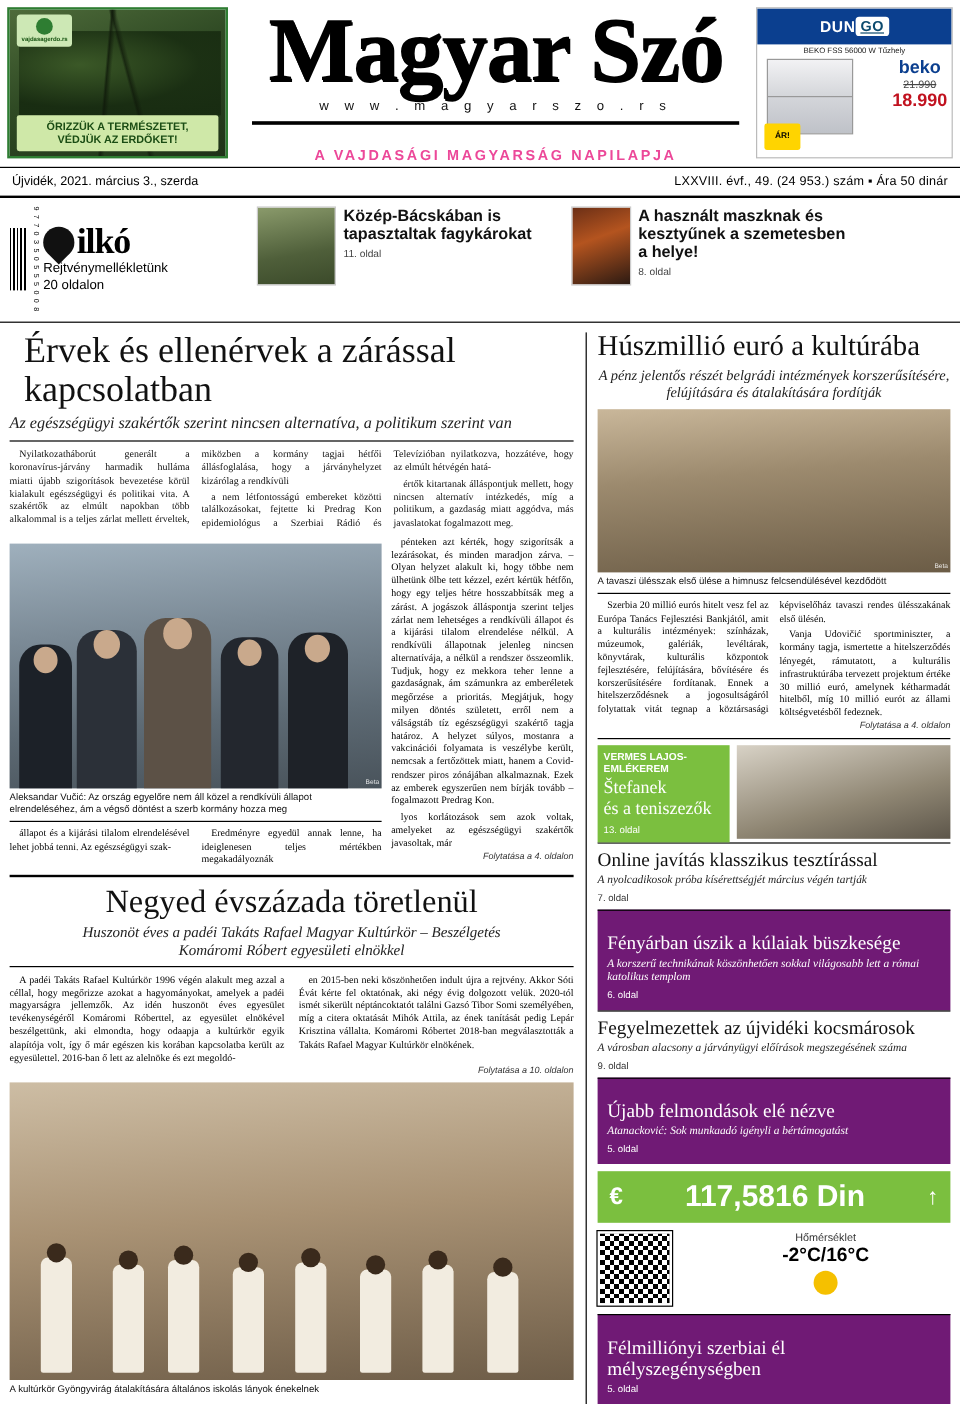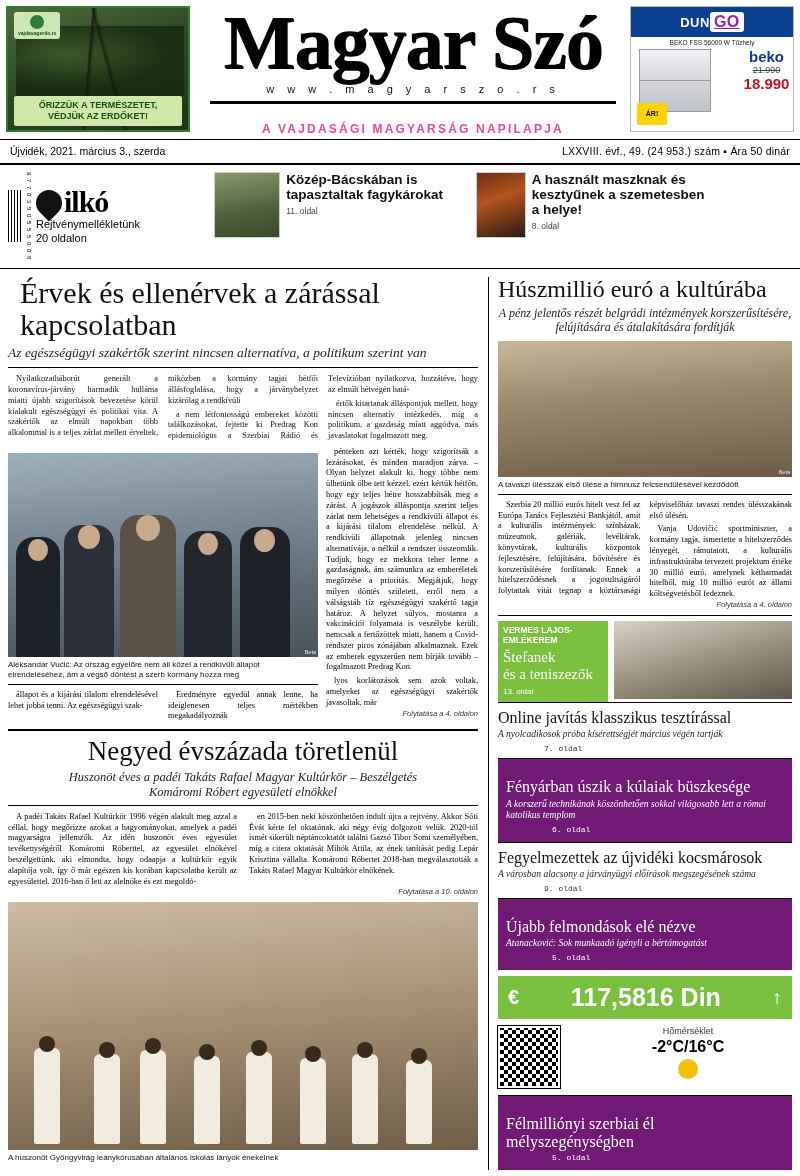--- a/index.html
+++ b/index.html
@@ -64,21 +64,21 @@
     font-size: 12px; letter-spacing: 2.2px; margin-top:18px; color:#ec4899;
   }
 
   .mh-right { width: 170px; padding: 6px 6px 6px 0; }
   .beko-ad {
     width: 164px; height: 126px; border:1px solid #bbb; background:#fff; position:relative;
     overflow:hidden;
   }
   .beko-top { height:30px; background:#0b3f8f; color:#fff; display:flex; align-items:center; justify-content:center;
      font-family:"Liberation Sans",sans-serif; font-weight:bold; font-size:13px; letter-spacing:.5px;}
-  .beko-top .dc { background:#fff; color:#a21caf; border-radius:3px; padding:1px 4px; font-size:16px;text-decoration:underline;}
+  .beko-top .dc { background:#fff; color:#0c4a6e; border-radius:3px; padding:1px 4px; font-size:12px;text-decoration:underline;}
   .beko-line { font-family:"Liberation Sans",sans-serif; font-size:6.5px; text-align:center; padding:2px 2px 0; color:#222;}
   .beko-body { display:flex; height:66px;gap:29px; }
   .beko-img { width:72px; margin:3px 0 0 8px; background:linear-gradient(180deg,#e9e9ec,#bfc2c8); border:1px solid #999;}
   .beko-img .door { height:50%; border-bottom:1px solid #999; background:linear-gradient(180deg,#f2f2f4,#d4d6da);}
   .beko-right { flex:1; text-align:center; padding-top:2px;}
   .beko-brand { font-family:"Liberation Sans",sans-serif; font-weight:bold; font-size:15px; color:#0b3f8f;}
   .price-old { font-family:"Liberation Sans",sans-serif; font-size:9px; color:#444; text-decoration:line-through;}
   .price-new { font-family:"Liberation Sans",sans-serif; font-weight:bold; font-size:15px; color:#c1121f;}
   .price-tag { position:absolute; left:6px; bottom:6px; width:30px; height:22px; background:#ffd400;
       font-family:"Liberation Sans",sans-serif; font-size:7px; font-weight:bold; text-align:center; line-height:22px;
@@ -163,21 +163,21 @@
   .gb-left { width:110px; background:#7bbf3f; color:#fff; padding:5px 5px 6px;
      font-family:"Liberation Sans",sans-serif;}
   .gb-kicker { font-size:8.5px; font-weight:bold; line-height:1.15;}
   .gb-title { font-family:"Liberation Serif",serif; font-size:15px; line-height:1.08; margin-top:4px; color:#fff;}
   .gb-page { font-size:8px; margin-top:5px;}
   .gb-img { flex:1; height:78px; background:linear-gradient(165deg,#d8d2c6,#8f8673 60%,#5d564a);}
 
   .sidebar-item { border-top:1px solid #000; padding:6px 0 5px; }
   .si-title { font-family:"Liberation Serif",serif; font-size:16px; line-height:1.1; color:#111;}
   .si-sub { font-family:"Liberation Serif",serif; font-style:italic; font-size:9.5px; line-height:1.22; margin-top:3px; color:#222;}
-  .si-page { font-family:Liberation Mono, monospace; font-size:8px; margin-top:3px; color:#333;margin-left:46px;}
+  .si-page { font-family:Liberation Sans, sans-serif; font-size:8px; margin-top:3px; color:#333;}
 
   .green-item { background:#701a75; color:#fff; padding:19px 8px 8px; margin-top:0;}
   .green-item .si-title, .green-item .si-sub, .green-item .si-page { color:#fff;}
 
   
   .feature2 { border-top:2px solid #000; margin-top:7px; padding-top:6px;}
   .headline3 { font-family:"Liberation Serif",serif; font-size:27px; line-height:1.06; text-align:center; color:#111;}
   .deck3 { font-family:"Liberation Serif",serif; font-style:italic; font-size:12.5px; line-height:1.2; text-align:center; margin-top:4px; color:#222;}
   .photo3 { width:100%; height:248px; margin-top:6px; position:relative; overflow:hidden;
     background:linear-gradient(175deg,#cdbda4 0%,#a99274 45%,#6e5d48 100%);}
@@ -368,21 +368,21 @@
                 <div class="v"></div>
               </div>
             <div class="dancer" style="left:344px;height:90px;">
                 <div class="v"></div>
               </div>
             <div class="dancer" style="left:398px;height:84px;">
                 <div class="v"></div>
               </div>
           </div>
         </div>
-        <div class="cap" style="border-bottom:none;">A huszonöt Gyöngyvirág leánykórusában általános iskolás lányok énekelnek</div>
+        <div class="cap" style="border-bottom:none;">A kultúrkör Gyöngyvirág átalakítására általános iskolás lányok énekelnek</div>
       </div>
     </div>
 
     <div class="col-right">
 
       <div>
         <div class="headline2">Húszmillió euró a kultúrába</div>
         <div class="deck" style="font-size:12px; text-align:center;">A pénz jelentős részét belgrádi intézmények korszerűsítésére, felújítására és átalakítására fordítják</div>
         <div class="photo2">
           <div class="credit">Beta</div>

